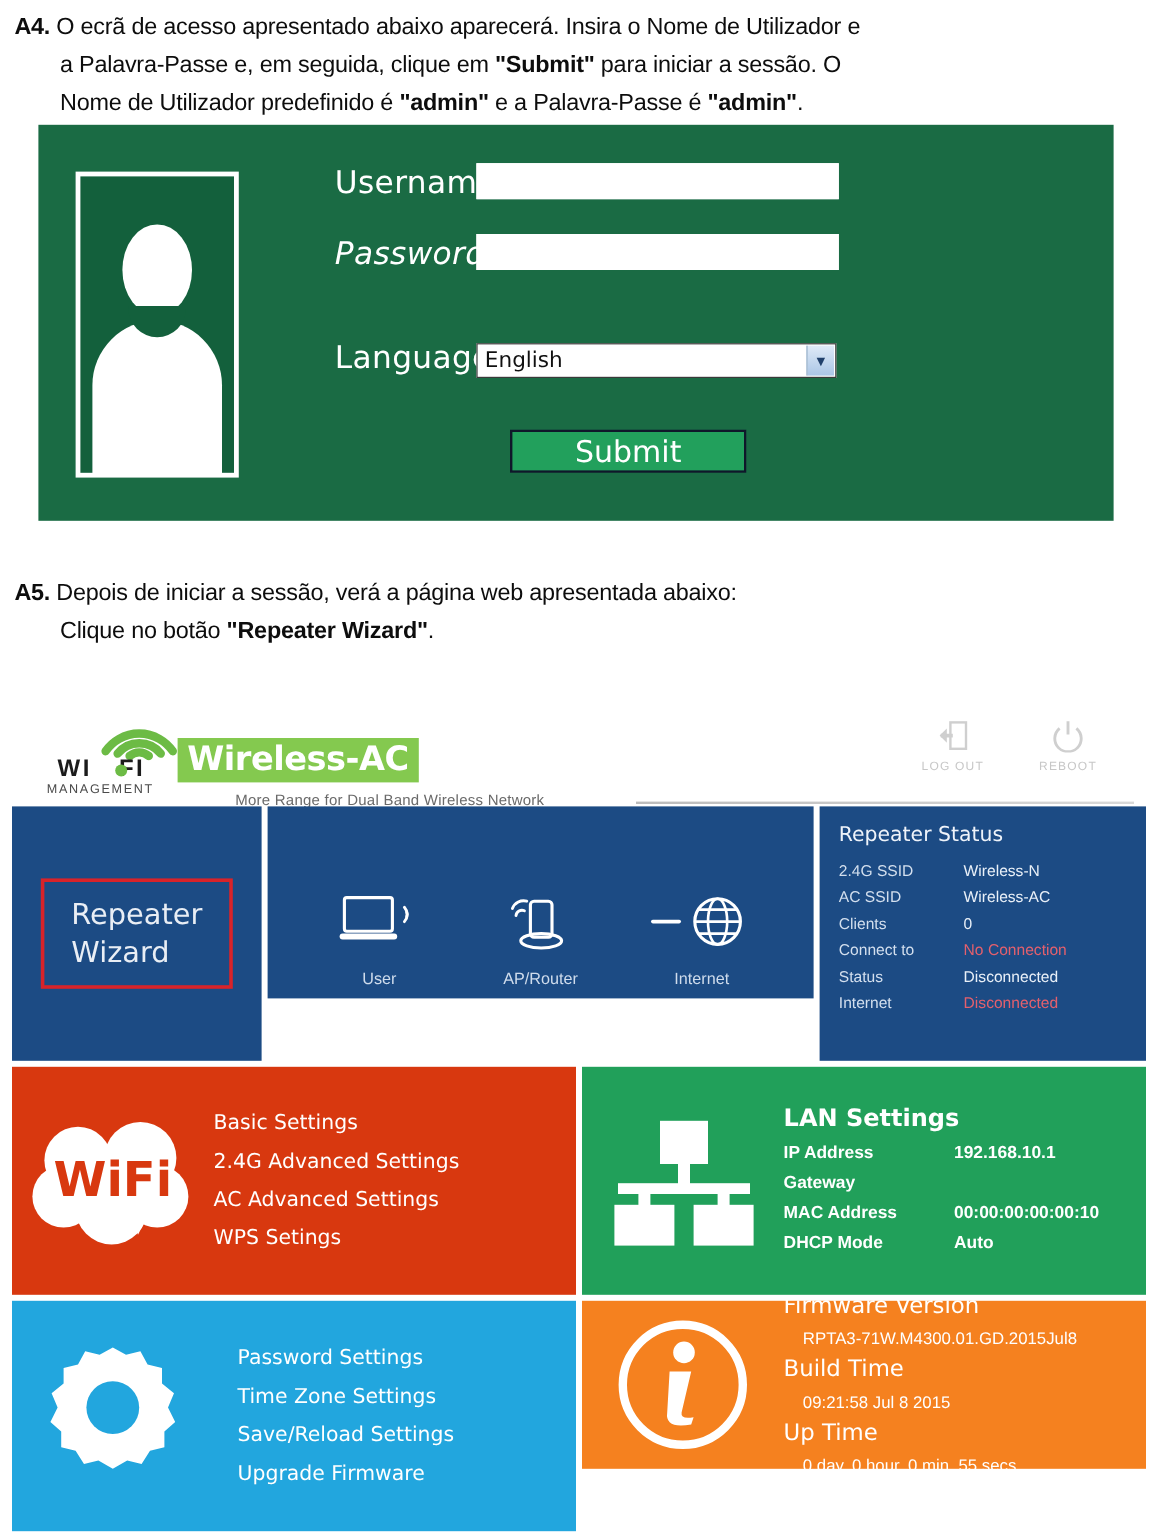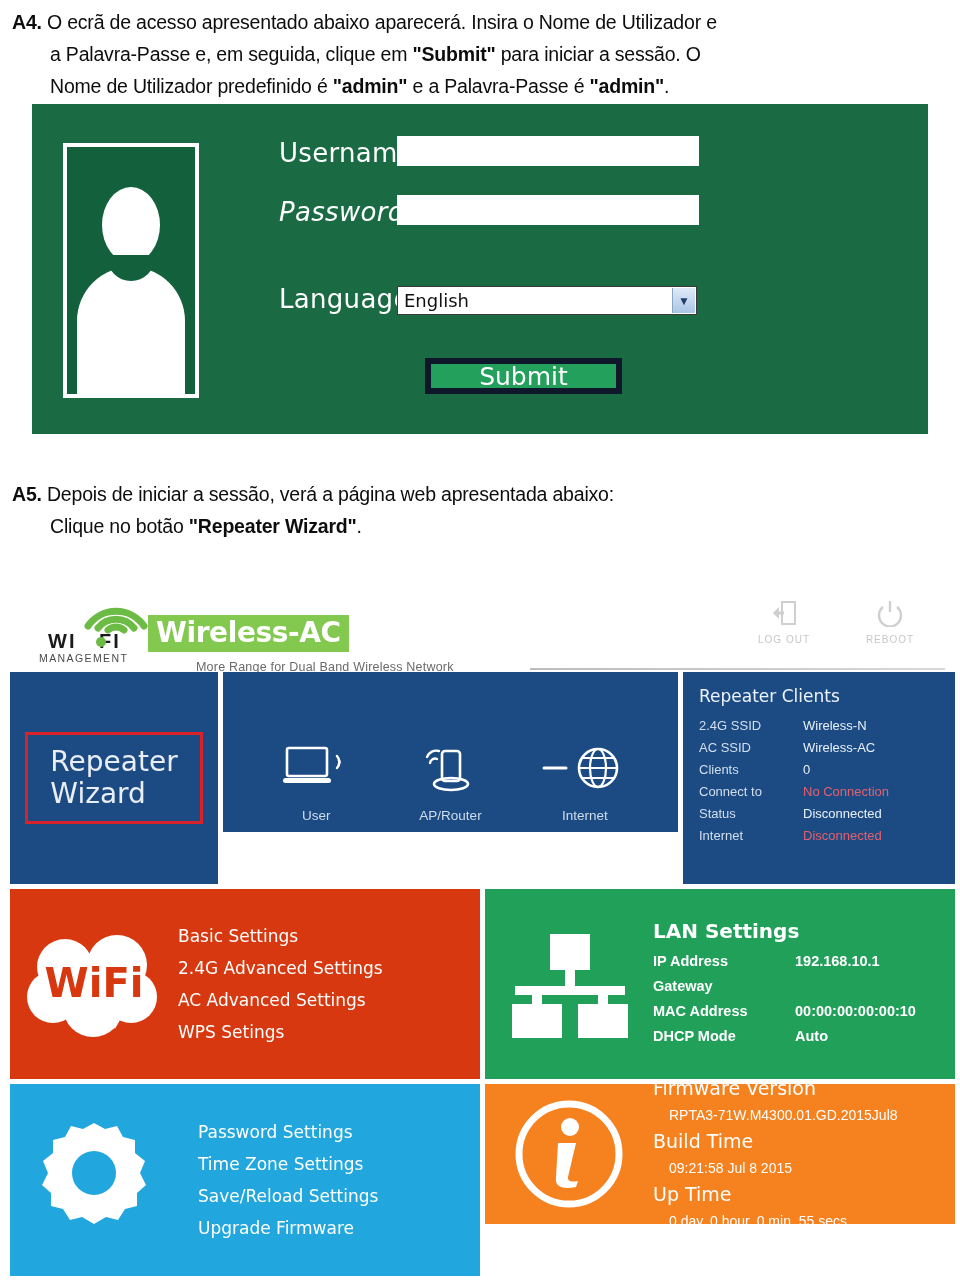--- a/index.html
+++ b/index.html
@@ -107,21 +107,21 @@
     border-left: 1px solid #8aa7c6;
     margin-right: 1px;
     display: flex; align-items: center; justify-content: center;
     color: #20406b; font-size: 12px;
   }
   .submit-btn {
     position: absolute;
     left: 393px; top: 254px;
     width: 197px; height: 36px;
     background: #22a05c;
-    border: 6px solid #0f172a;
+    border: 2px solid #0f172a;
     color: #ffffff;
     font-size: 25px;
     font-family: "DejaVu Sans", sans-serif;
     display: flex; align-items: center; justify-content: center;
   }
 
   
   .router-shot {
     position: absolute;
     left: 10px; top: 584px;
@@ -167,41 +167,41 @@
     position: absolute; left: 186px; top: 76px;
     font-size: 12.5px; color: #6a6a6a; letter-spacing: 0.2px;
   }
   .tag-rule {
     position: absolute; left: 520px; top: 84px;
     width: 415px; height: 2px;
     background: linear-gradient(to right, #bcbcbc, #d9d9d9);
   }
   .hdr-actions {
     position: absolute; right: 34px; top: 12px;
-    display: flex; gap: 44px;
+    display: flex; gap: 34px;
   }
   .hdr-action { width: 62px; text-align: center; }
   .hdr-action .ic { height: 34px; display: flex; align-items: center; justify-content: center; }
   .hdr-action .tx {
     font-size: 10px; color: #c7c7c7; letter-spacing: 1px; margin-top: 4px;
   }
 
   .grid-row { display: flex; gap: 5px; margin-bottom: 5px; }
   .tile { position: relative; }
 
   .tile-wizard {
     width: 208px; height: 212px;
     background: #1c4b84;
     display: flex; align-items: center; justify-content: center;
   }
   .wizard-box {
     border: 3px solid #d8232a;
     padding: 11px 22px;
     color: #e9eef5;
-    font-size: 28px;
+    font-size: 24px;
     line-height: 32px;
     text-align: left;
     font-family: "DejaVu Sans", sans-serif;
   }
   .tile-topo {
     flex: 1; height: 160px;
     background: #1c4b84;
     position: relative;
   }
   .topo-row {
@@ -399,21 +399,21 @@
                 <ellipse cx="56" cy="28" rx="8" ry="19" fill="none" stroke="#ffffff" stroke-width="2.2"></ellipse>
                 <path d="M37 28 L75 28 M40 18 L72 18 M40 38 L72 38" stroke="#ffffff" stroke-width="2.2"></path>
               </svg>
             </div>
             <div class="cap">Internet</div>
           </div>
         </div>
       </div>
 
       <div class="tile tile-status">
-        <div class="status-title">Repeater Clients</div>
+        <div class="status-title">Repeater Status</div>
         <div class="status-row">
           <span class="k">2.4G SSID</span>
           <span class="v">Wireless-N</span>
         </div>
         <div class="status-row">
           <span class="k">AC SSID</span>
           <span class="v">Wireless-AC</span>
         </div>
         <div class="status-row">
           <span class="k">Clients</span>

